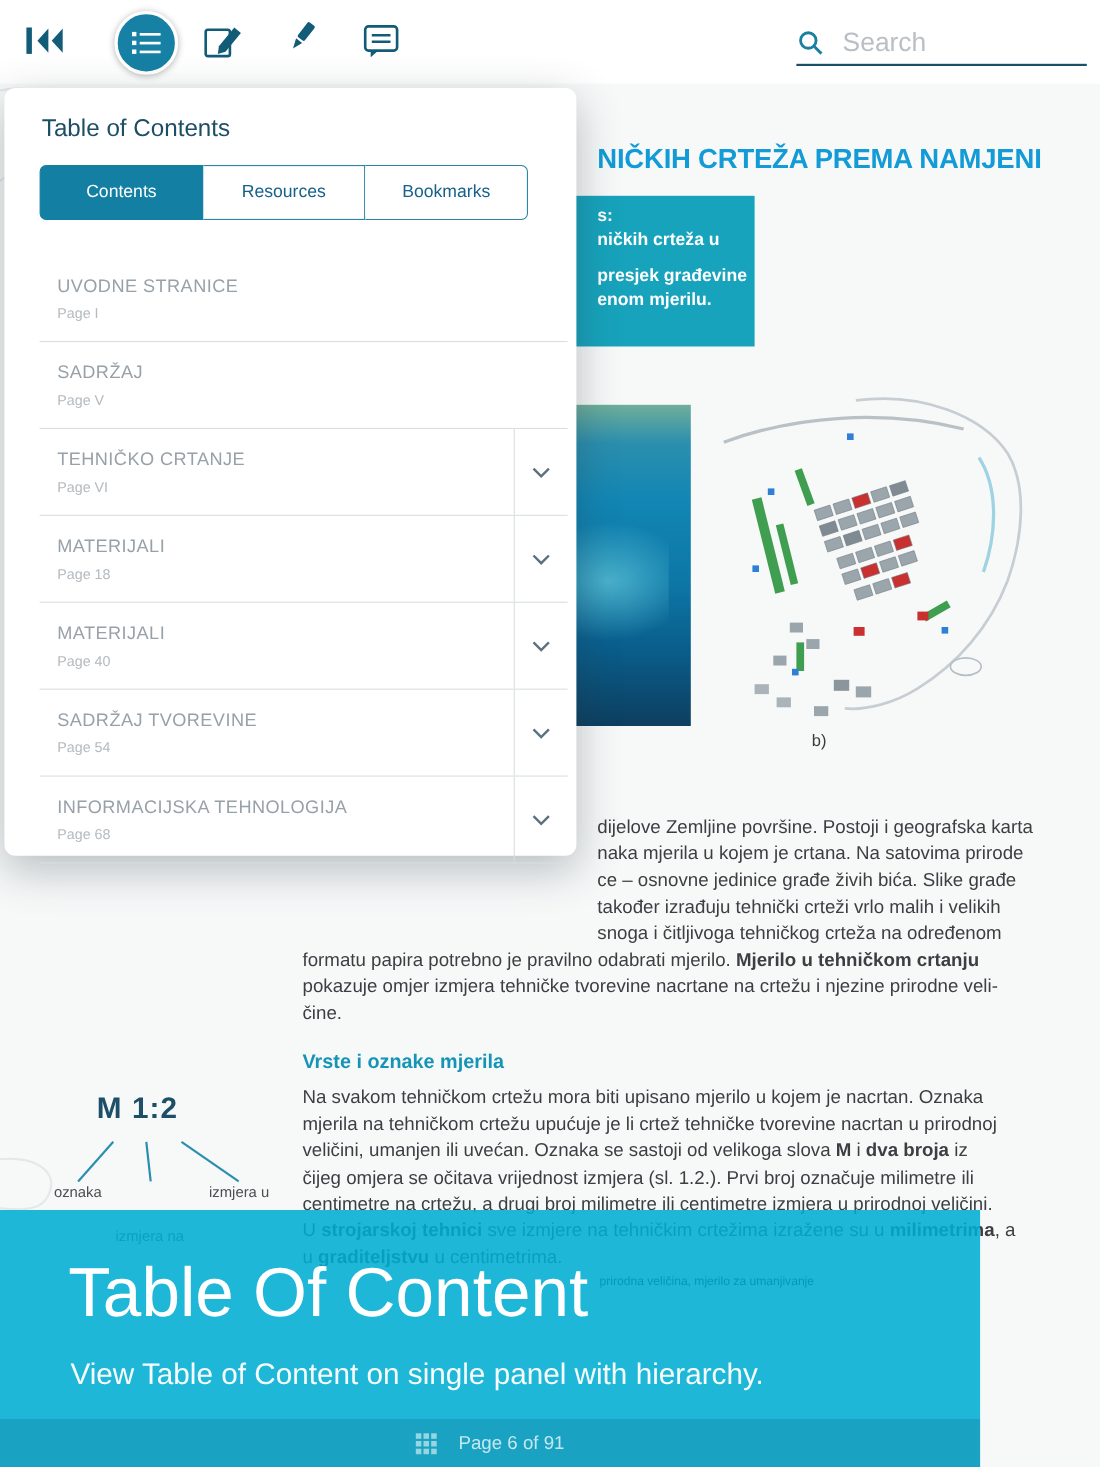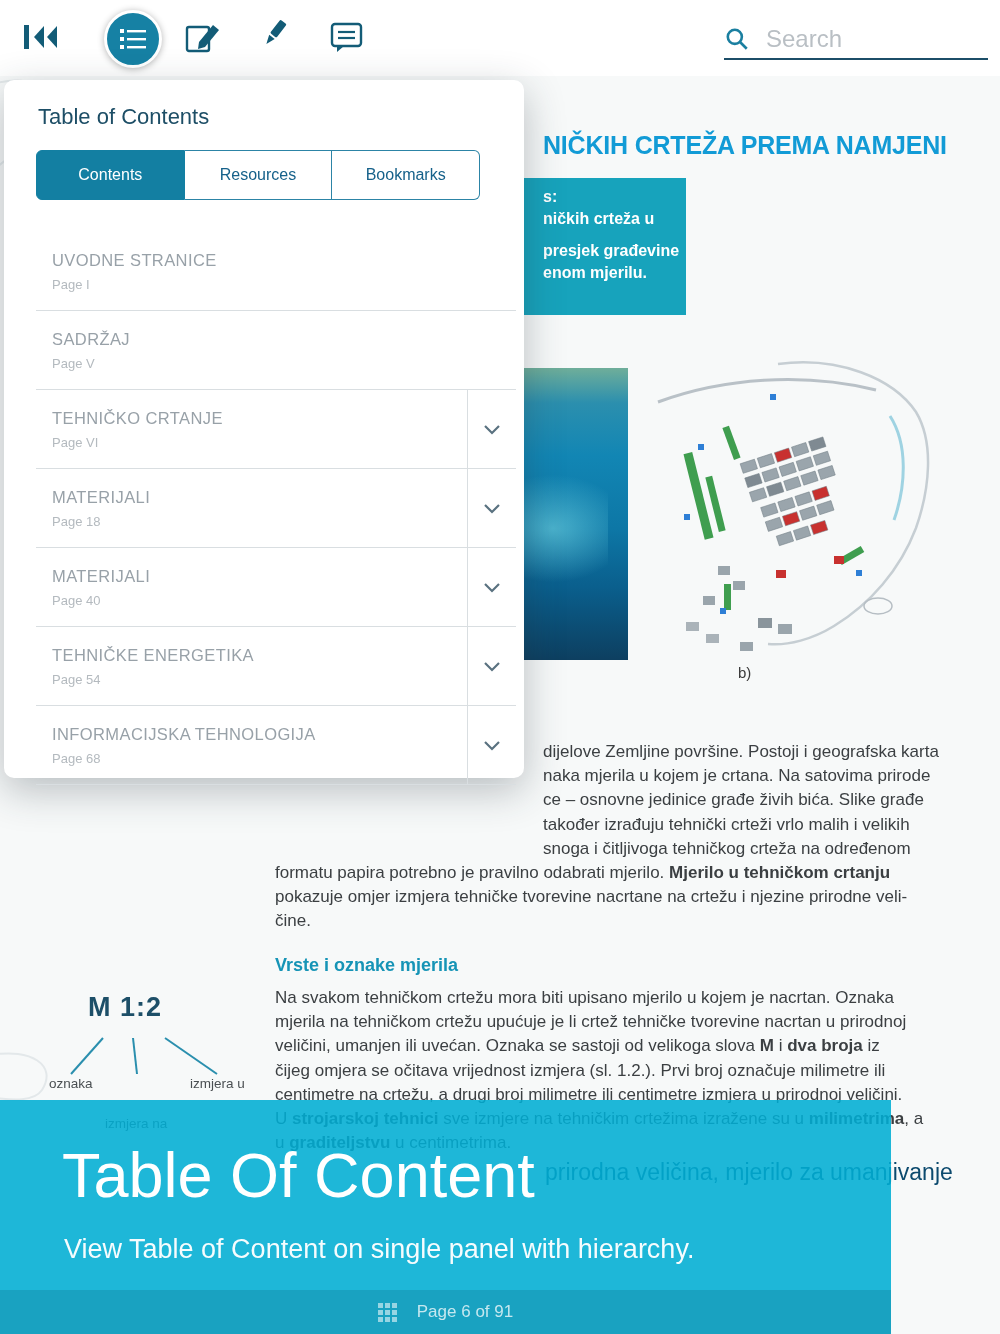--- a/index.html
+++ b/index.html
@@ -22,21 +22,21 @@
   .photo::after{content:"";position:absolute;left:20%;top:35%;width:70%;height:40%;
       background:radial-gradient(ellipse at 60% 50%,rgba(125,225,235,.55),rgba(125,225,235,0) 65%);}
   .town-map{position:absolute;left:628px;top:356px;width:320px;height:332px;}
 
   .para{position:absolute;font-size:17px;line-height:24.2px;color:#3b3f42;}
   .para .line{white-space:nowrap;}
   .para1{left:275px;top:740px;width:665px;}
   .para1 .clip{margin-left:268px;}
   .subheading{position:absolute;left:275px;top:955px;font-size:18px;font-weight:bold;color:#1694b6;}
   .para2{left:275px;top:986px;width:665px;}
-  .ghost-line{position:absolute;left:545px;top:1159px;font-size:23px;color:#0c4a6e;white-space:nowrap;}
+  .ghost-line{position:absolute;left:545px;top:1159px;font-size:11px;color:#000000;white-space:nowrap;}
 
   
   .scale-fig{position:absolute;left:45px;top:992px;width:230px;height:110px;}
   .scale-label{position:absolute;left:43px;top:0;font-size:27px;font-weight:bold;color:#1d4f68;letter-spacing:1px;}
   .scale-lines{position:absolute;left:0;top:44px;width:230px;height:40px;}
   .scale-annos{position:absolute;left:0;top:84px;width:230px;height:20px;font-size:13.5px;color:#4a4f52;}
   .scale-annos > div{position:absolute;top:0;white-space:nowrap;}
   .scale-annos > div:nth-of-type(1){left:4px;}
   .scale-annos > div:nth-of-type(2){left:60px;margin-top:40px;}
   .scale-annos > div:nth-of-type(3){left:145px;}
@@ -329,21 +329,21 @@
         </div>
         <div class="toc-chevron">
           <svg viewBox="0 0 18 11" width="18" height="11">
             <polyline points="2,2 9,9 16,2" fill="none" stroke="#5a7280" stroke-width="2.2"></polyline>
           </svg>
         </div>
       </div>
 
       <div class="toc-row">
         <div class="toc-texts">
-          <div class="toc-title">TEHNIČKE ENERGETIKA</div>
+          <div class="toc-title">SADRŽAJ TVOREVINE</div>
           <div class="toc-page">Page 54</div>
         </div>
         <div class="toc-chevron">
           <svg viewBox="0 0 18 11" width="18" height="11">
             <polyline points="2,2 9,9 16,2" fill="none" stroke="#5a7280" stroke-width="2.2"></polyline>
           </svg>
         </div>
       </div>
 
       <div class="toc-row">

